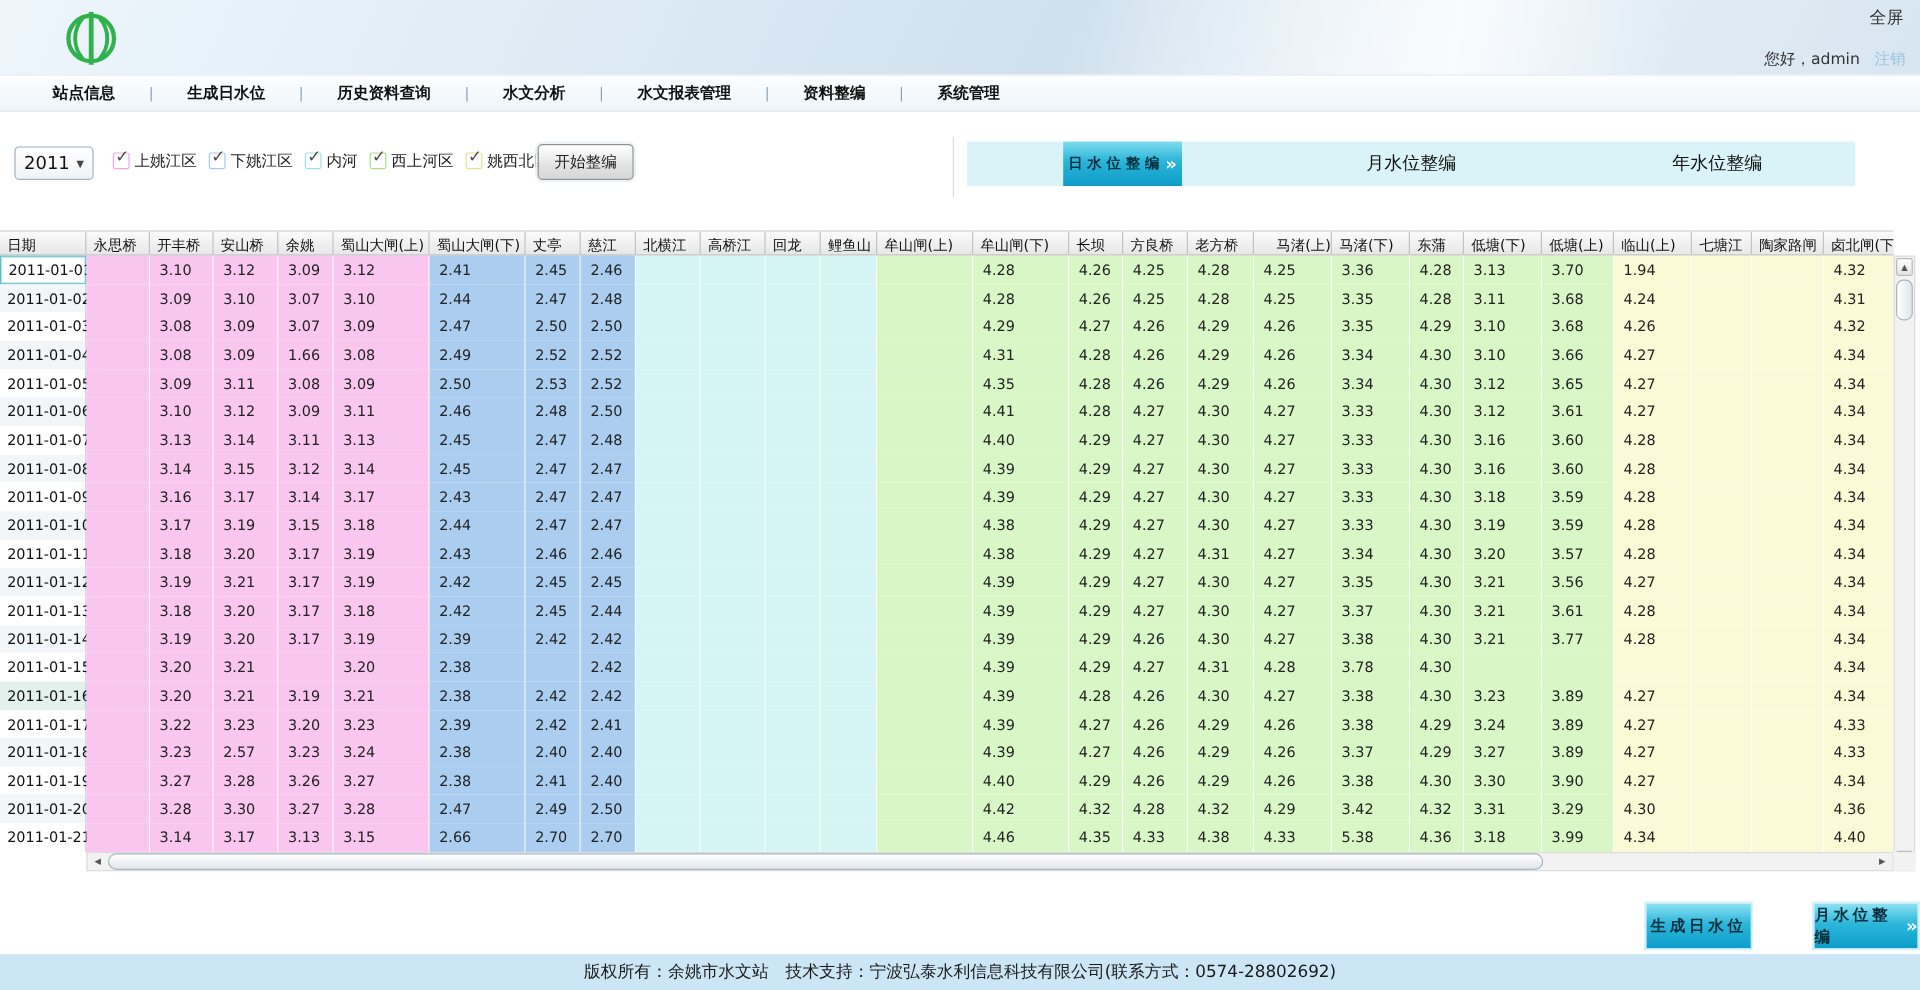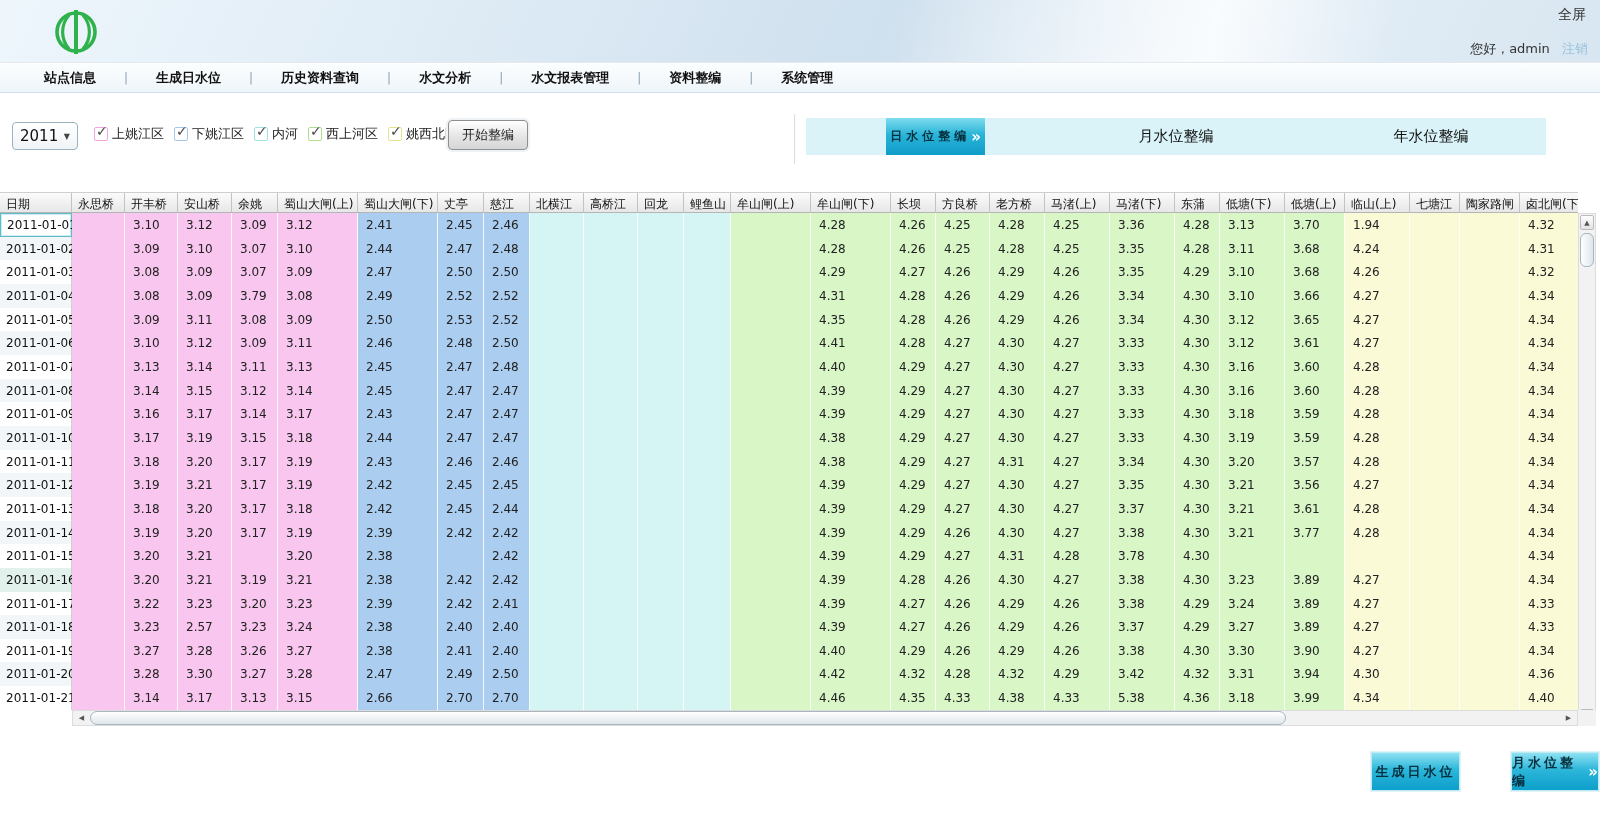--- a/index.html
+++ b/index.html
@@ -179,21 +179,21 @@
         <div class="hcell" style="width: 46px;">慈江</div>
         <div class="hcell" style="width: 54px;">北横江</div>
         <div class="hcell" style="width: 54px;">高桥江</div>
         <div class="hcell" style="width: 46px;">回龙</div>
         <div class="hcell" style="width: 47px;">鲤鱼山</div>
         <div class="hcell" style="width: 80px;">牟山闸(上)</div>
         <div class="hcell" style="width: 80px;">牟山闸(下)</div>
         <div class="hcell" style="width: 45px;">长坝</div>
         <div class="hcell" style="width: 54px;">方良桥</div>
         <div class="hcell" style="width: 55px;">老方桥</div>
-        <div class="hcell" style="width: 65px;">马渚(上)</div>
+        <div class="hcell" style="width: 65px; text-align: right;">马渚(上)</div>
         <div class="hcell" style="width: 65px;">马渚(下)</div>
         <div class="hcell" style="width: 45px;">东蒲</div>
         <div class="hcell" style="width: 65px;">低塘(下)</div>
         <div class="hcell" style="width: 60px;">低塘(上)</div>
         <div class="hcell" style="width: 65px;">临山(上)</div>
         <div class="hcell" style="width: 50px;">七塘江</div>
         <div class="hcell" style="width: 60px;">陶家路闸</div>
         <div class="hcell" style="flex: 1 1 0%; border-right: none;">卤北闸(下)</div>
       </div>
     <div class="rows">
@@ -282,21 +282,21 @@
           <div class="cell g-yellow" style="width: 65px;">4.26</div>
           <div class="cell g-yellow" style="width: 50px;"></div>
           <div class="cell g-yellow" style="width: 60px;"></div>
           <div class="cell g-yellow" style="flex: 1 1 0%; border-right: none;">4.32</div>
         </div>
         <div class="trow">
           <div class="dcell">2011-01-04</div>
           <div class="cell g-pink" style="width: 53px;"></div>
           <div class="cell g-pink" style="width: 53px;">3.08</div>
           <div class="cell g-pink" style="width: 54px;">3.09</div>
-          <div class="cell g-pink" style="width: 46px;">3.79</div>
+          <div class="cell g-pink" style="width: 46px;">1.66</div>
           <div class="cell g-pink" style="width: 80px;">3.08</div>
           <div class="cell g-blue" style="width: 80px;">2.49</div>
           <div class="cell g-blue" style="width: 46px;">2.52</div>
           <div class="cell g-blue" style="width: 46px;">2.52</div>
           <div class="cell g-cyan" style="width: 54px;"></div>
           <div class="cell g-cyan" style="width: 54px;"></div>
           <div class="cell g-cyan" style="width: 46px;"></div>
           <div class="cell g-cyan" style="width: 47px;"></div>
           <div class="cell g-green" style="width: 80px;"></div>
           <div class="cell g-green" style="width: 80px;">4.31</div>
@@ -764,21 +764,21 @@
           <div class="cell g-cyan" style="width: 47px;"></div>
           <div class="cell g-green" style="width: 80px;"></div>
           <div class="cell g-green" style="width: 80px;">4.42</div>
           <div class="cell g-green" style="width: 45px;">4.32</div>
           <div class="cell g-green" style="width: 54px;">4.28</div>
           <div class="cell g-green" style="width: 55px;">4.32</div>
           <div class="cell g-green" style="width: 65px;">4.29</div>
           <div class="cell g-green" style="width: 65px;">3.42</div>
           <div class="cell g-green" style="width: 45px;">4.32</div>
           <div class="cell g-green" style="width: 65px;">3.31</div>
-          <div class="cell g-green" style="width: 60px;">3.94</div>
+          <div class="cell g-green" style="width: 60px;">3.29</div>
           <div class="cell g-yellow" style="width: 65px;">4.30</div>
           <div class="cell g-yellow" style="width: 50px;"></div>
           <div class="cell g-yellow" style="width: 60px;"></div>
           <div class="cell g-yellow" style="flex: 1 1 0%; border-right: none;">4.36</div>
         </div>
         <div class="trow">
           <div class="dcell">2011-01-21</div>
           <div class="cell g-pink" style="width: 53px;"></div>
           <div class="cell g-pink" style="width: 53px;">3.14</div>
           <div class="cell g-pink" style="width: 54px;">3.17</div>
@@ -823,13 +823,16 @@
   <div class="corner"></div>
 
   <div class="cybtn btn-gen">
     <span>生成日水位</span>
   </div>
   <div class="cybtn btn-month">
     <span>月水位整编</span>
     <span class="chev">»</span>
   </div>
 
+  <div class="footer">
+    <span>版权所有：余姚市水文站　技术支持：宁波弘泰水利信息科技有限公司(联系方式：0574-28802692)</span>
+  </div>
 </div>
 
 </body></html>

